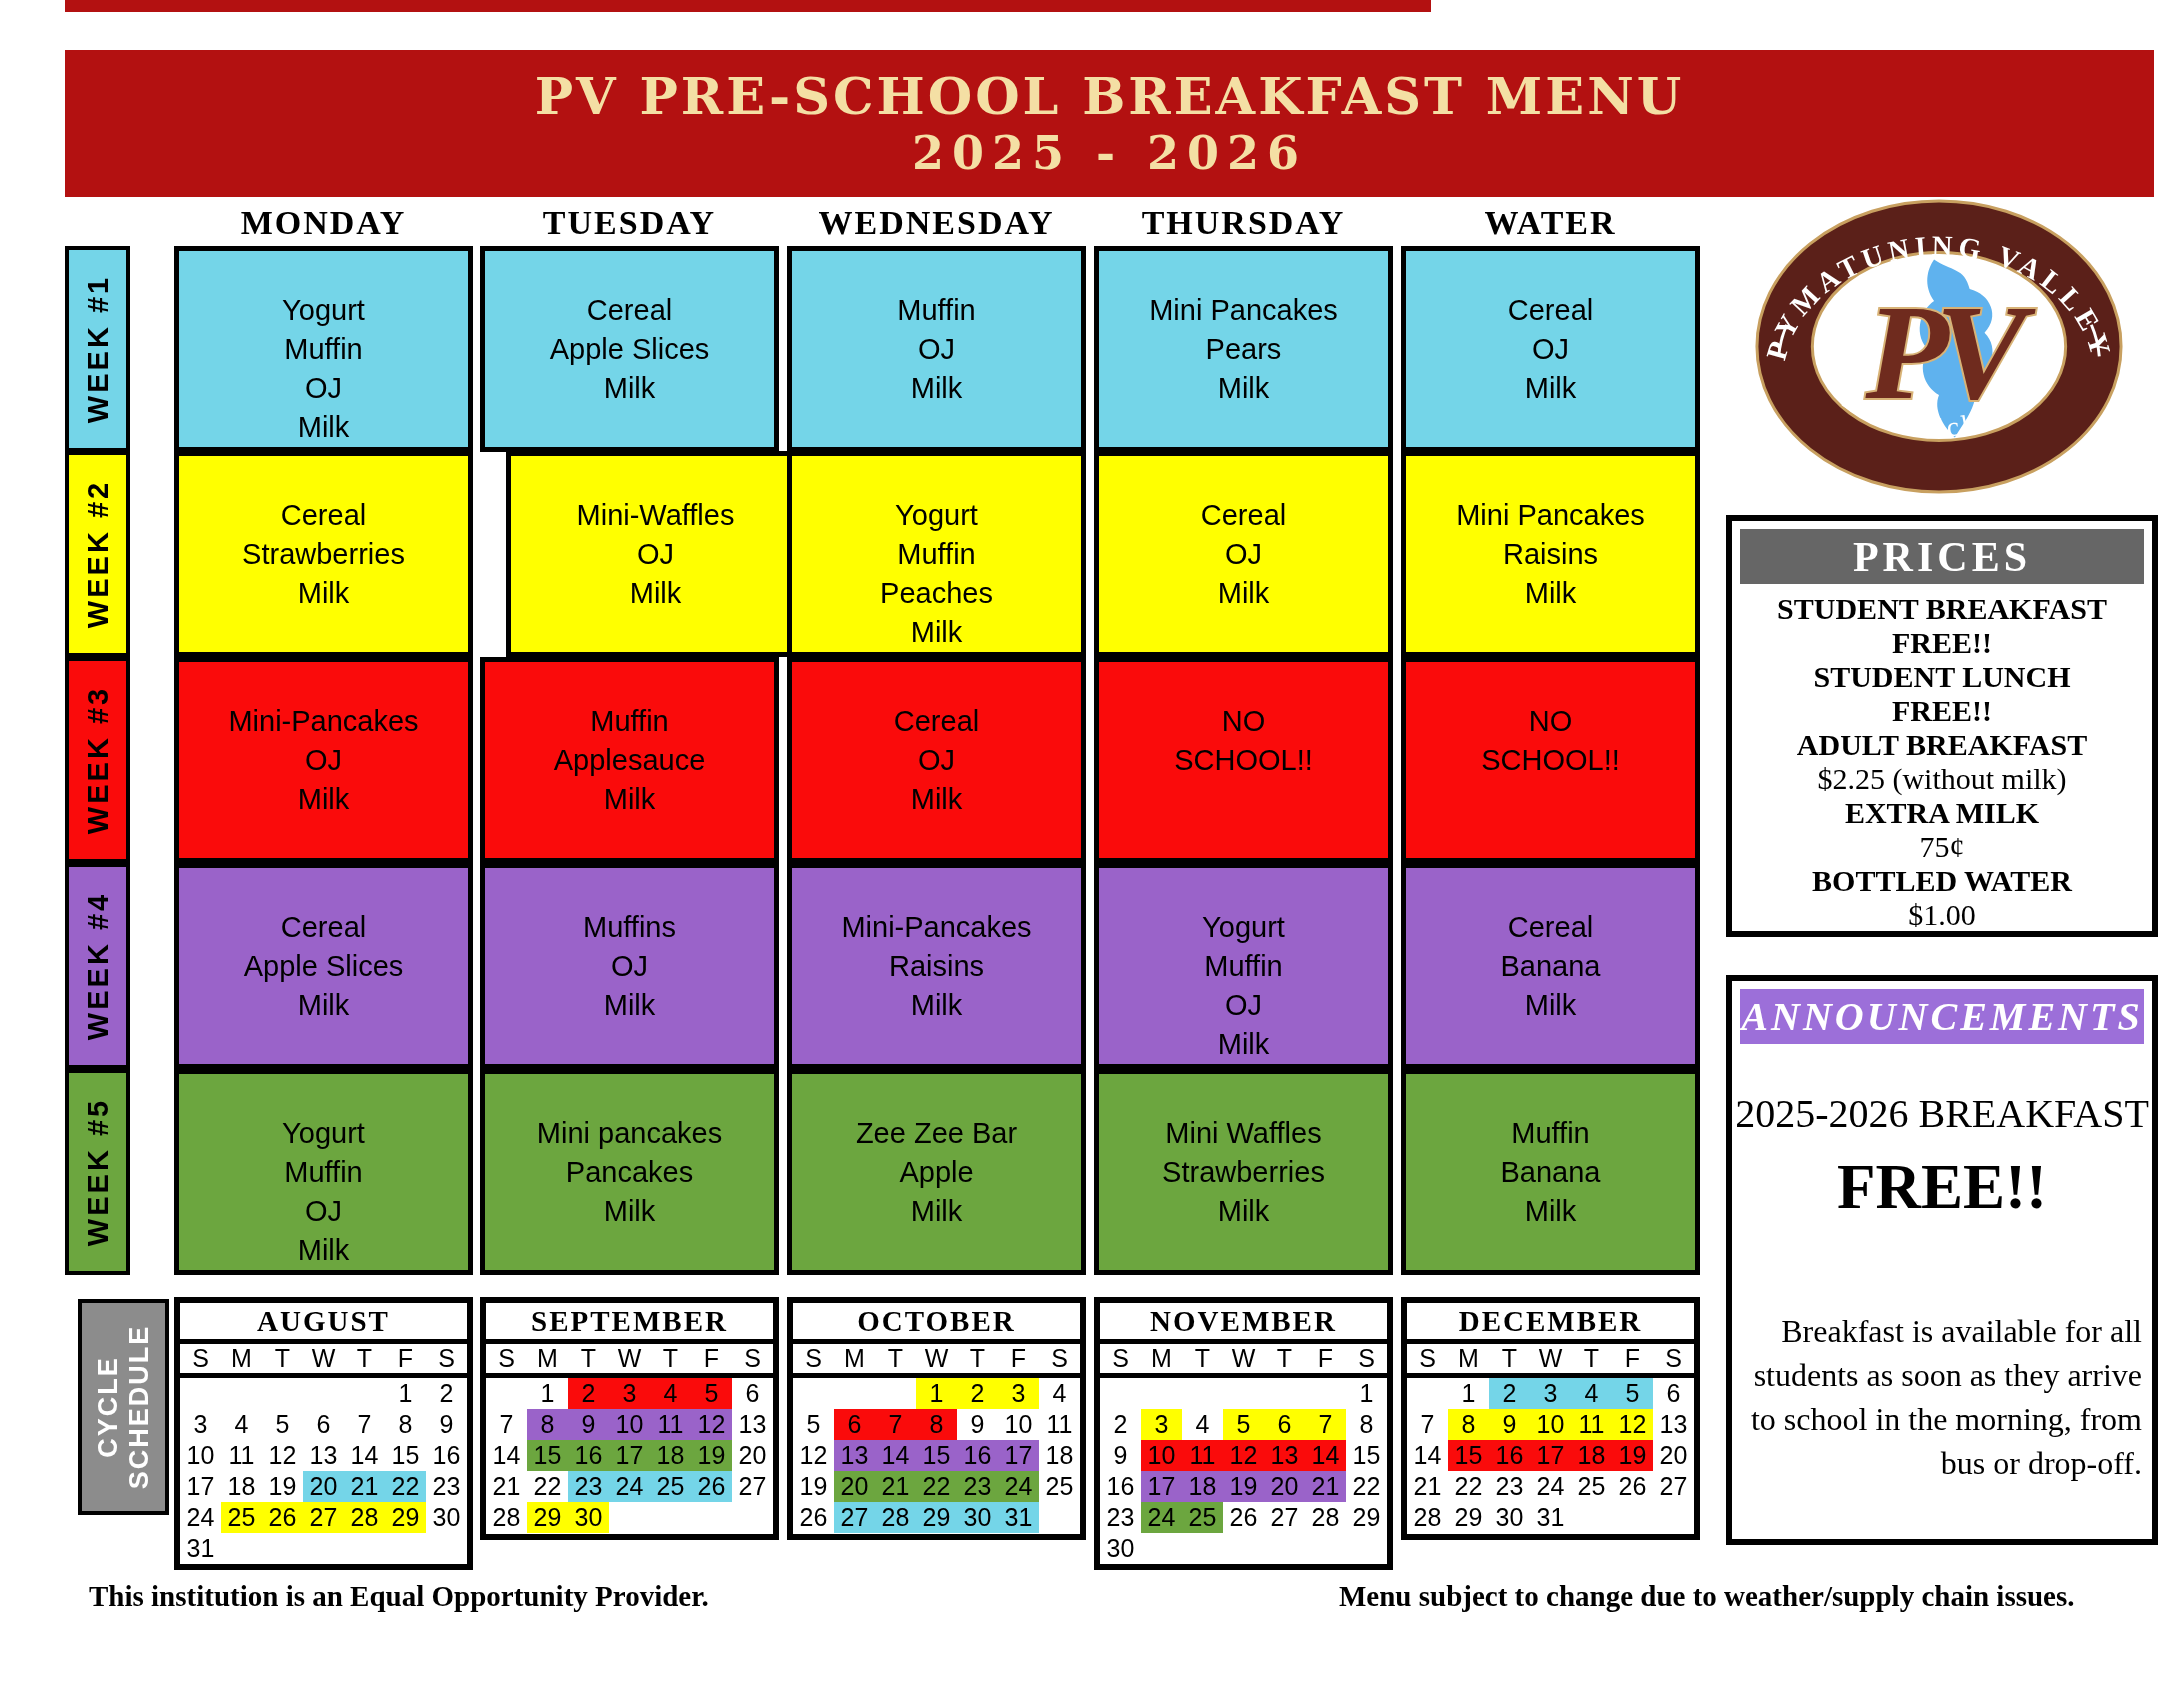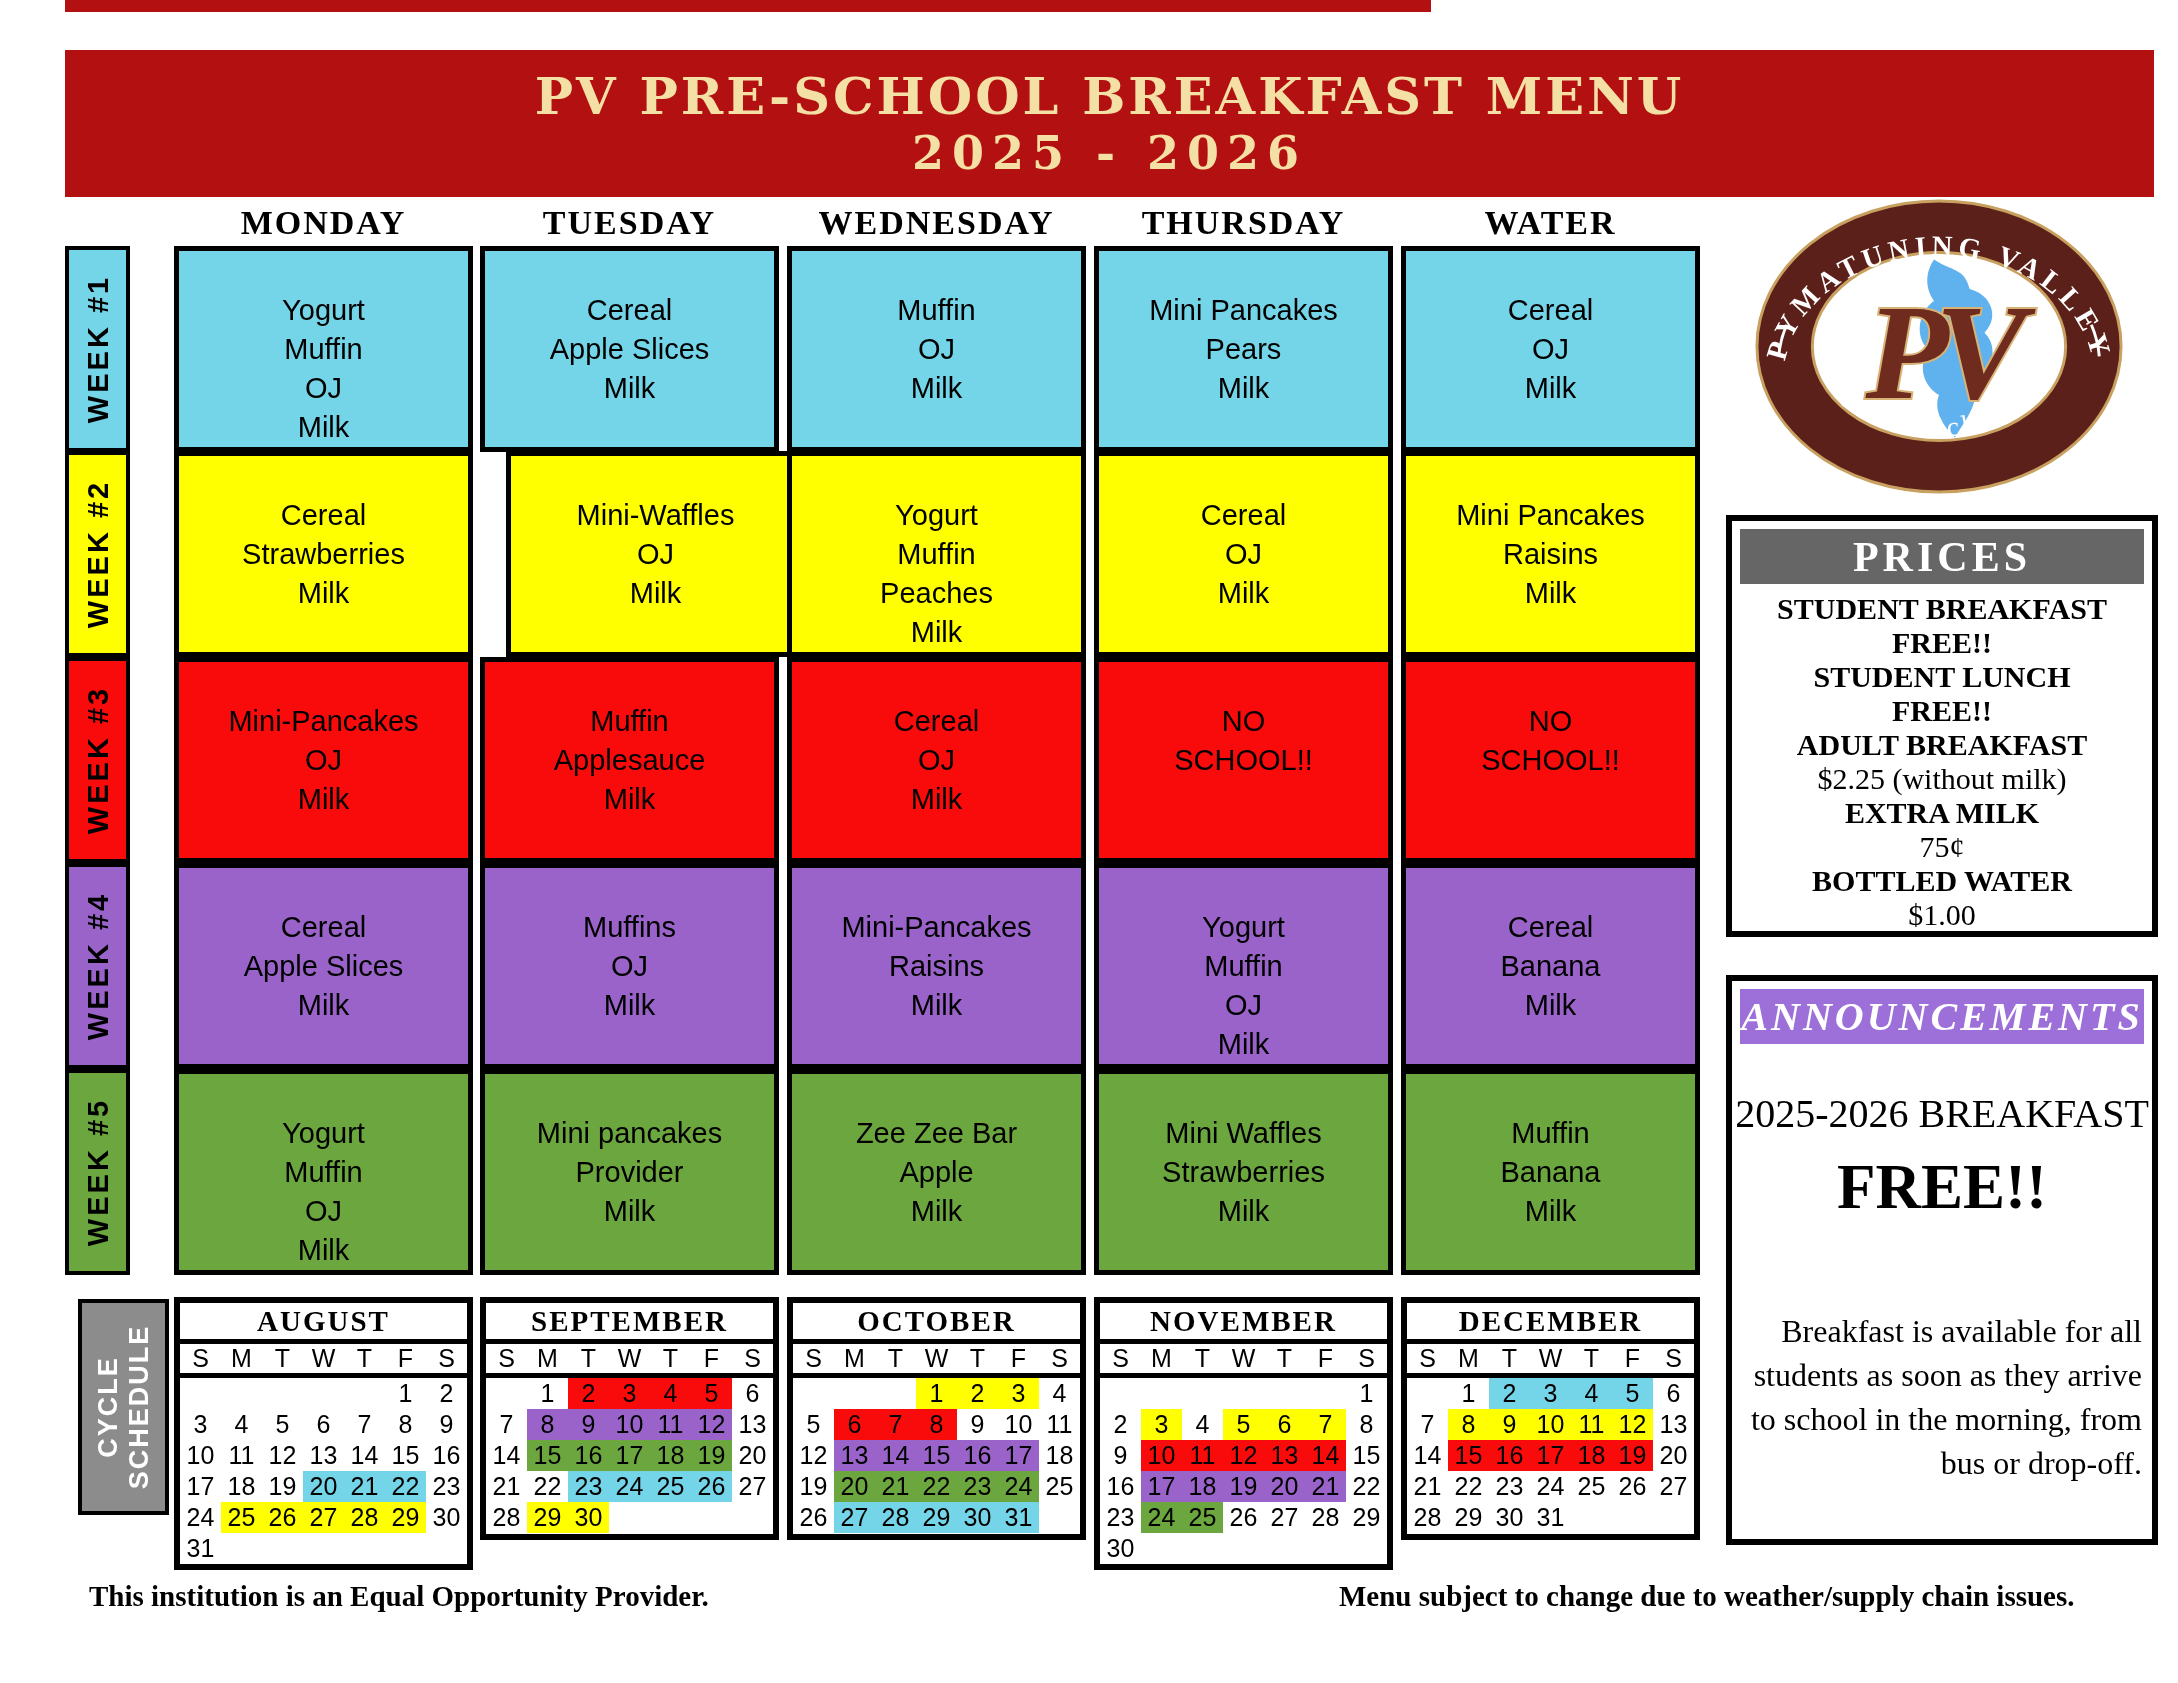--- a/index.html
+++ b/index.html
@@ -201,21 +201,21 @@
         <span>WEEK #5</span>
       </div>
       <div class="menu-cell" style="left: 144px; top: 1069px; background: rgb(108, 166, 63);">
         <div>Yogurt</div>
         <div>Muffin</div>
         <div>OJ</div>
         <div>Milk</div>
       </div>
       <div class="menu-cell" style="left: 450px; top: 1069px; background: rgb(108, 166, 63);">
         <div>Mini pancakes</div>
-        <div>Provider</div>
+        <div>Pancakes</div>
         <div>Milk</div>
       </div>
       <div class="menu-cell" style="left: 757px; top: 1069px; background: rgb(108, 166, 63);">
         <div>Zee Zee Bar</div>
         <div>Apple</div>
         <div>Milk</div>
       </div>
       <div class="menu-cell" style="left: 1064px; top: 1069px; background: rgb(108, 166, 63);">
         <div>Mini Waffles</div>
         <div>Strawberries</div>

